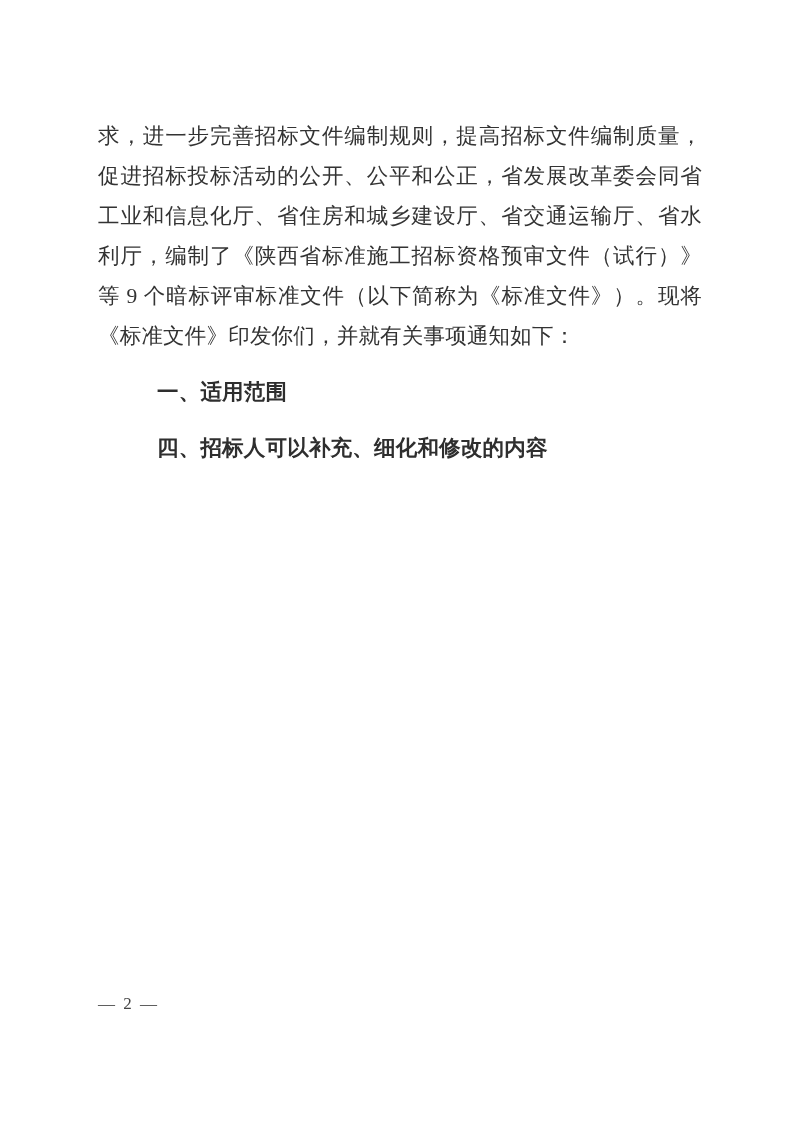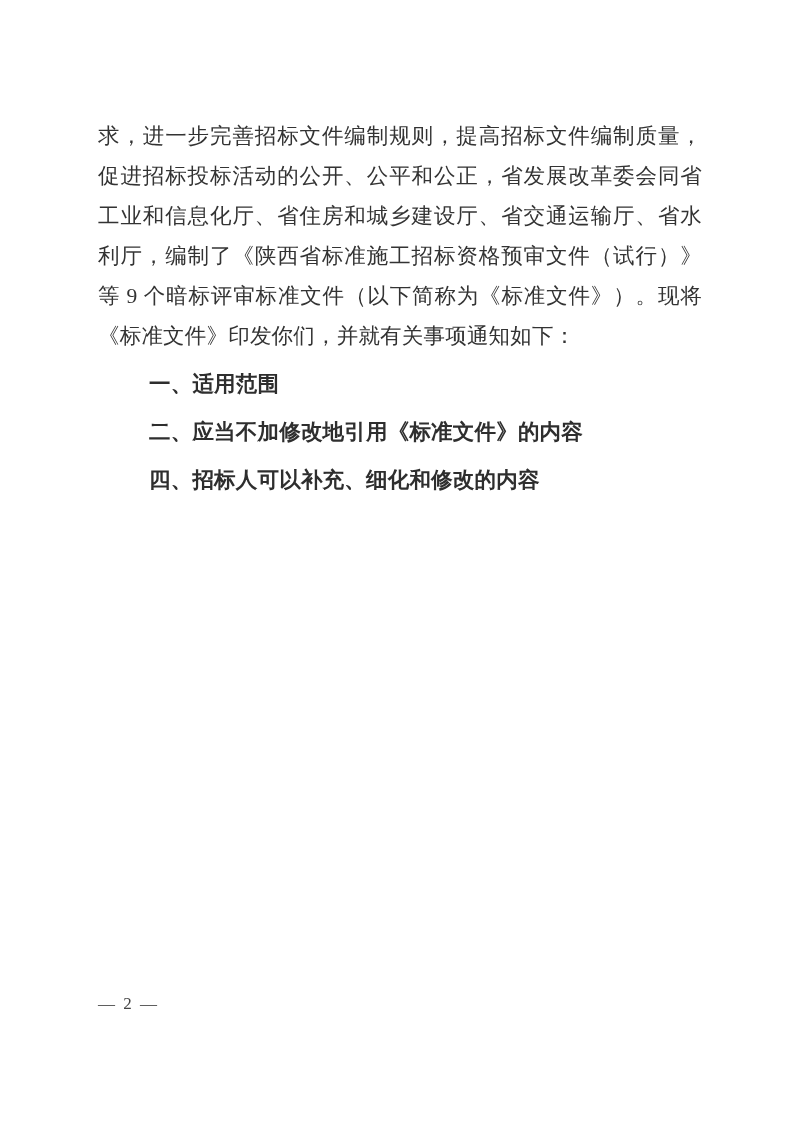--- a/index.html
+++ b/index.html
@@ -29,21 +29,21 @@
     color: #333333;
     text-align: justify;
     text-justify: inter-ideograph;
     text-indent: 2em;
     letter-spacing: 0.2px;
   }
   .para.no-indent {
     text-indent: 0;
   }
   .heading {
-    margin: 8px;
+    margin: 16px;
     font-family: "Liberation Sans", sans-serif;
     font-weight: bold;
     font-size: 21.5px;
     line-height: 40px;
     color: #2e2e2e;
     text-indent: 2em;
     letter-spacing: 0.2px;
   }
   .footer {
     position: absolute;
@@ -56,17 +56,16 @@
     letter-spacing: 2px;
   }
 </style>
 </head>
 <body>
 
 <div class="page">
   <div class="doc-body">
       <div class="para no-indent">求，进一步完善招标文件编制规则，提高招标文件编制质量，促进招标投标活动的公开、公平和公正，省发展改革委会同省工业和信息化厅、省住房和城乡建设厅、省交通运输厅、省水利厅，编制了《陕西省标准施工招标资格预审文件（试行）》等 9 个暗标评审标准文件（以下简称为《标准文件》）。现将《标准文件》印发你们，并就有关事项通知如下：</div>
       <div class="heading">一、适用范围</div>
-      <div class="heading">二、应当不加修改地引用《标准文件》的内容</div>
       <div class="heading">四、招标人可以补充、细化和修改的内容</div>
     </div>
   <div class="footer">— 2 —</div>
 </div>
 
 </body></html>

